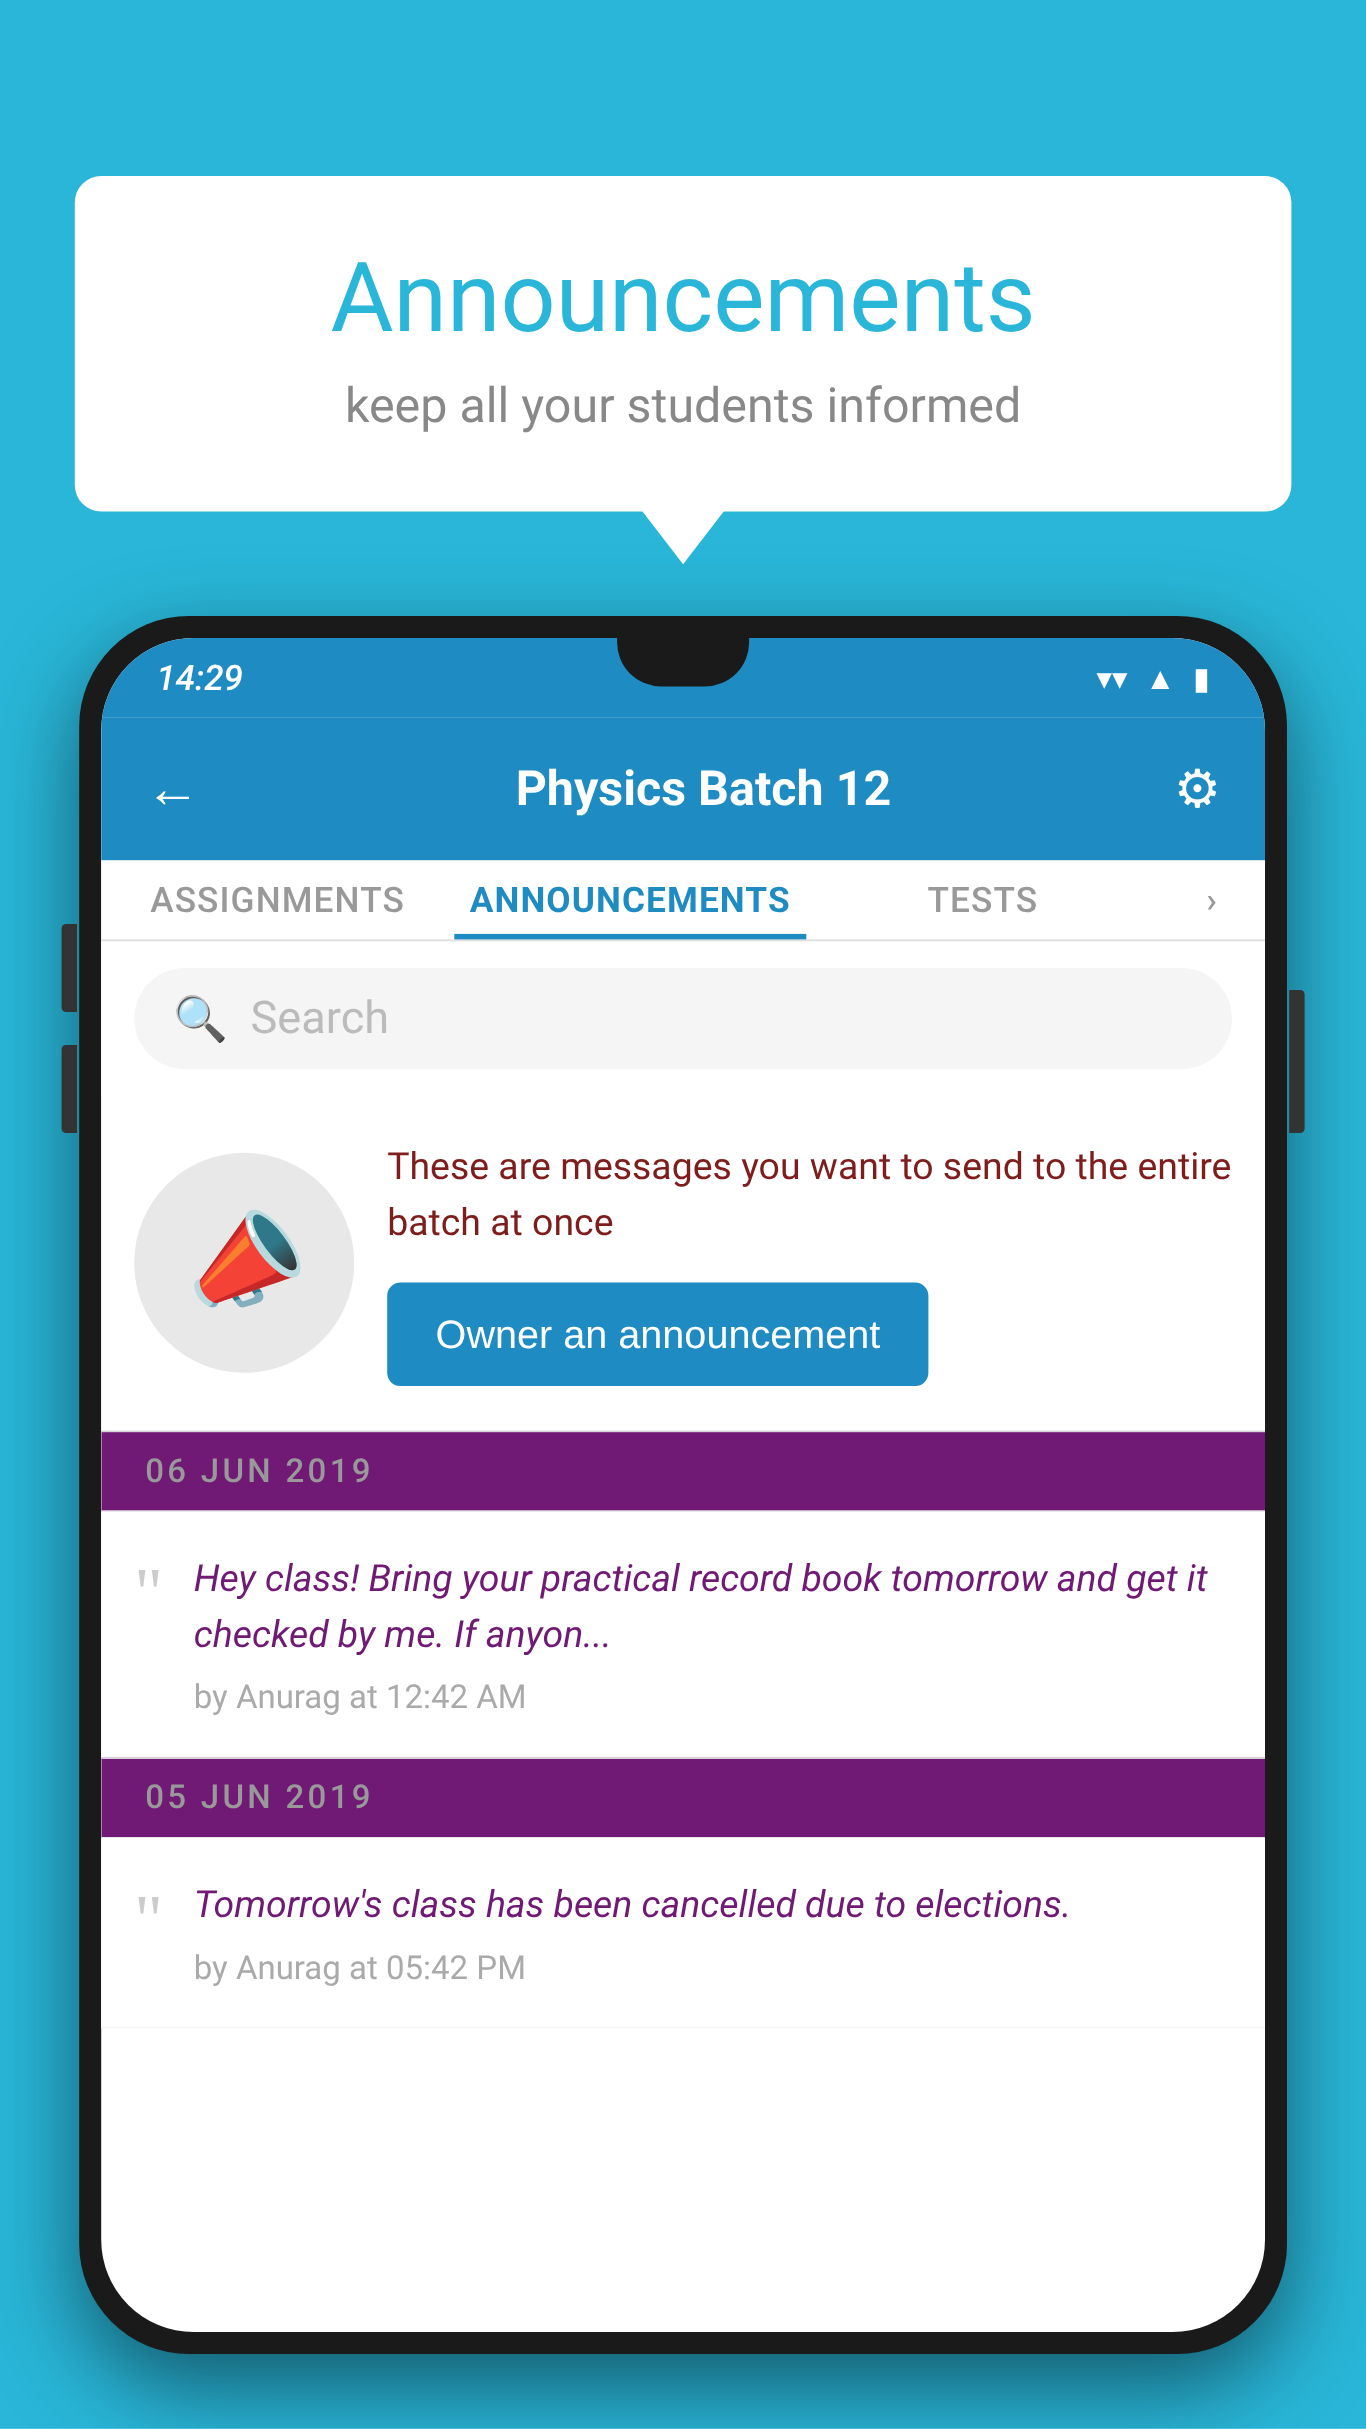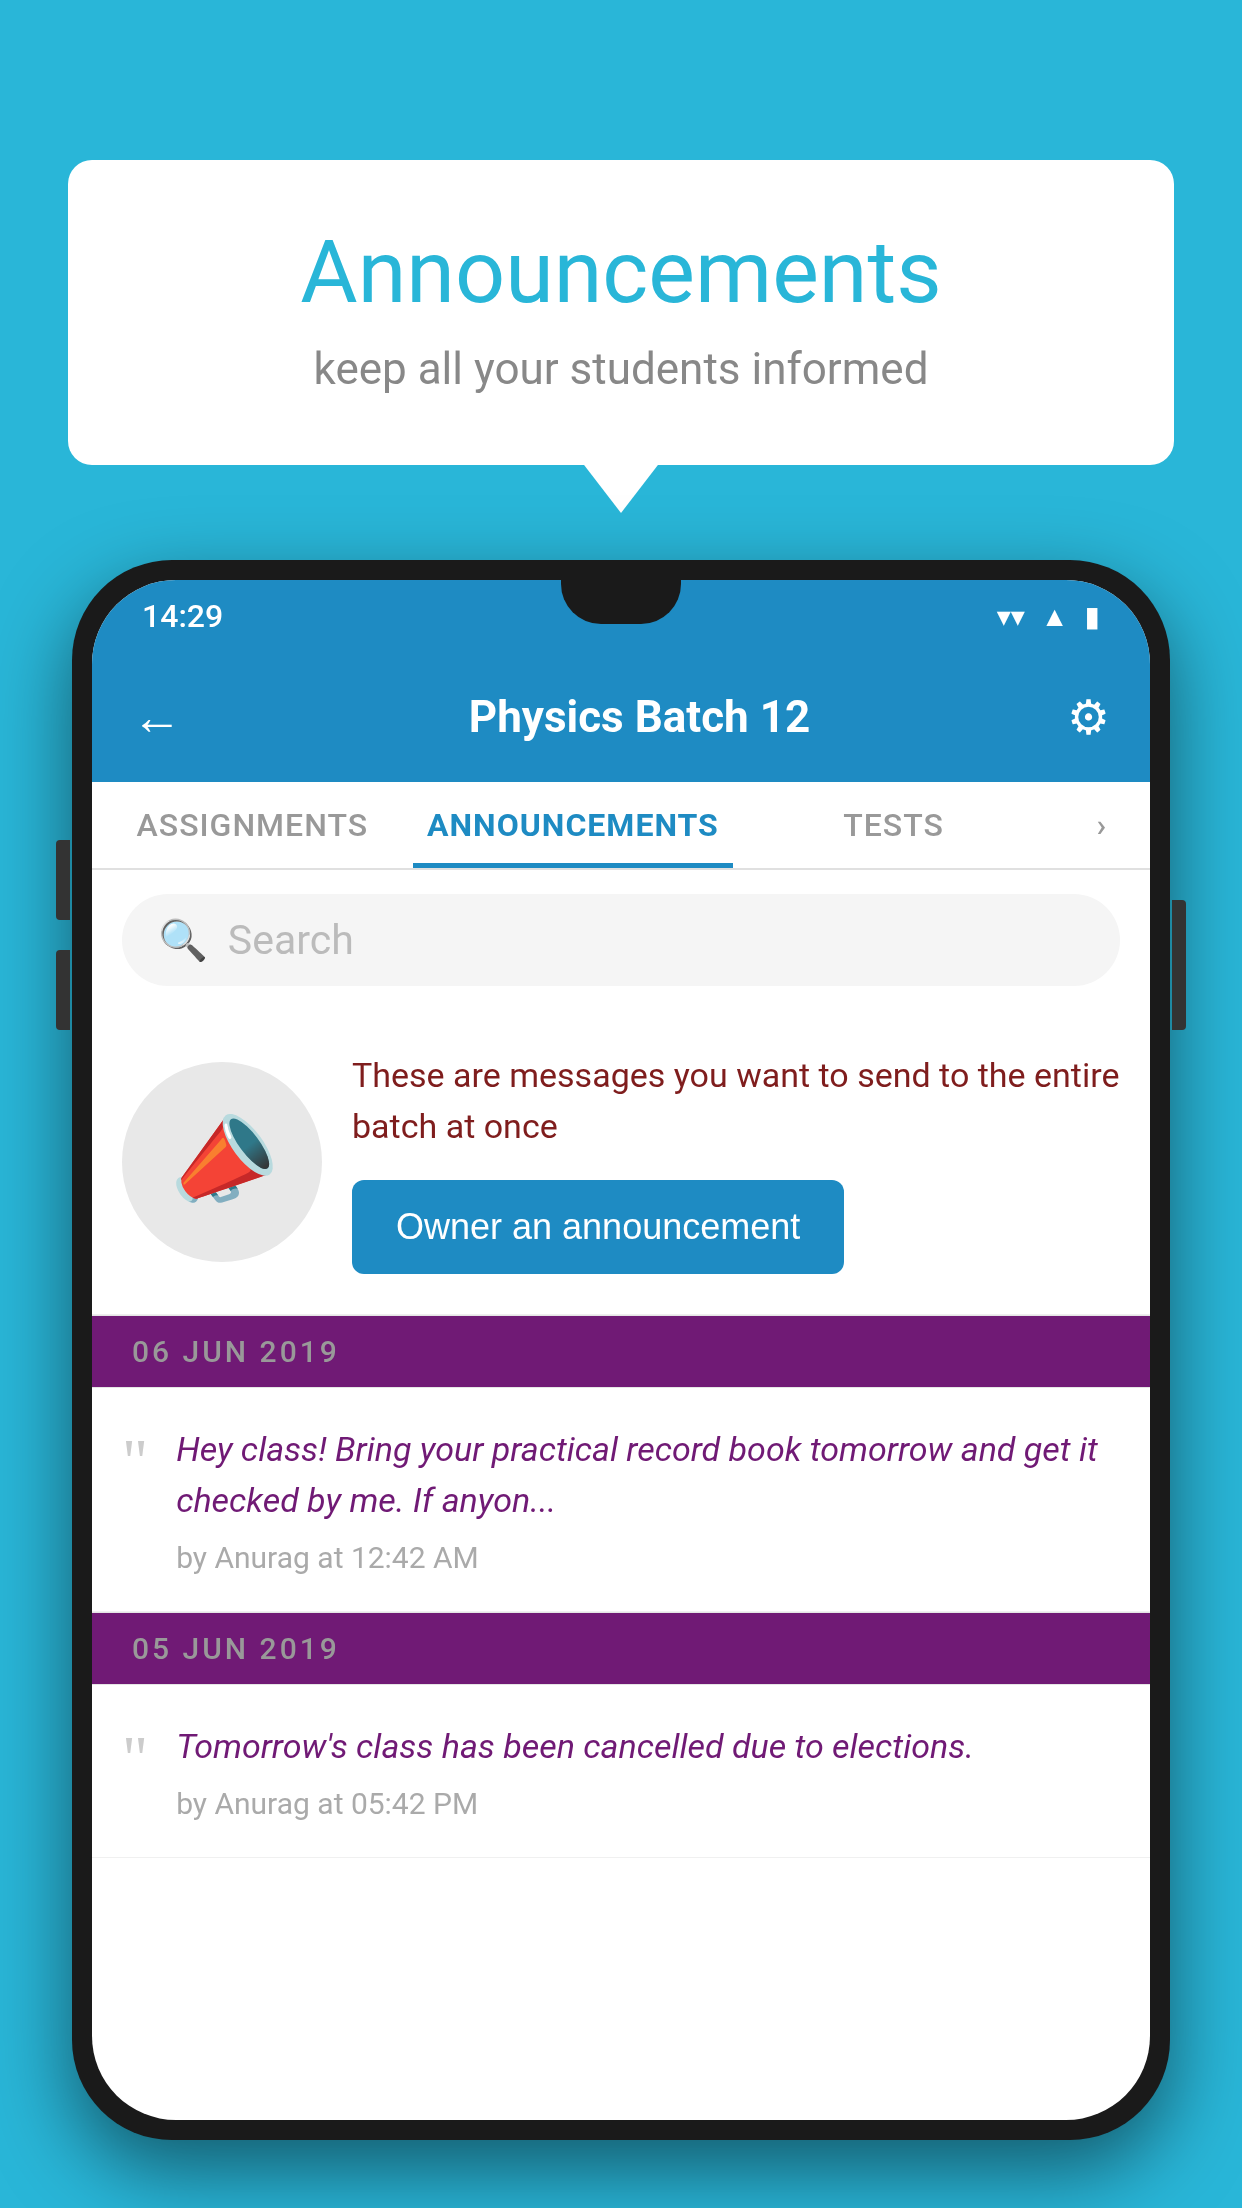--- a/index.html
+++ b/index.html
@@ -95,20 +95,21 @@
       align-items: center;
       justify-content: space-between;
       padding: 0 50px;
       position: relative;
     }
 
     .status-time {
       color: white;
       font-size: 32px;
       font-weight: 500;
+      font-style: italic;
     }
 
     .status-icons {
       display: flex;
       align-items: center;
       gap: 16px;
     }
 
     .wifi-icon, .signal-icon, .battery-icon {
       color: white;
@@ -163,21 +164,21 @@
     .settings-icon {
       color: white;
       font-size: 48px;
     }
 
     
     .tabs-bar {
       background: white;
       display: flex;
       border-bottom: 2px solid #e0e0e0;
-      height: 88px;
+      height: 74px;
     }
 
     .tab-item {
       flex: 1;
       display: flex;
       align-items: center;
       justify-content: center;
       font-size: 32px;
       font-weight: 500;
       color: #999;

